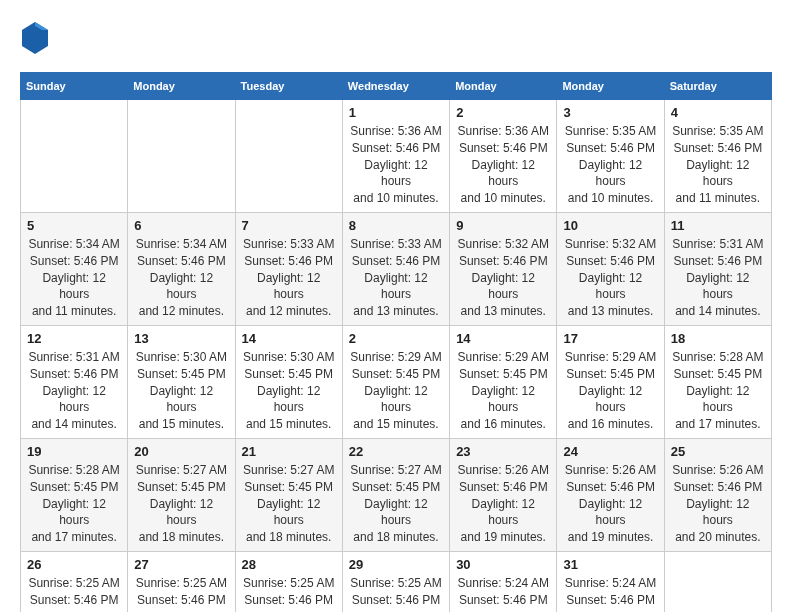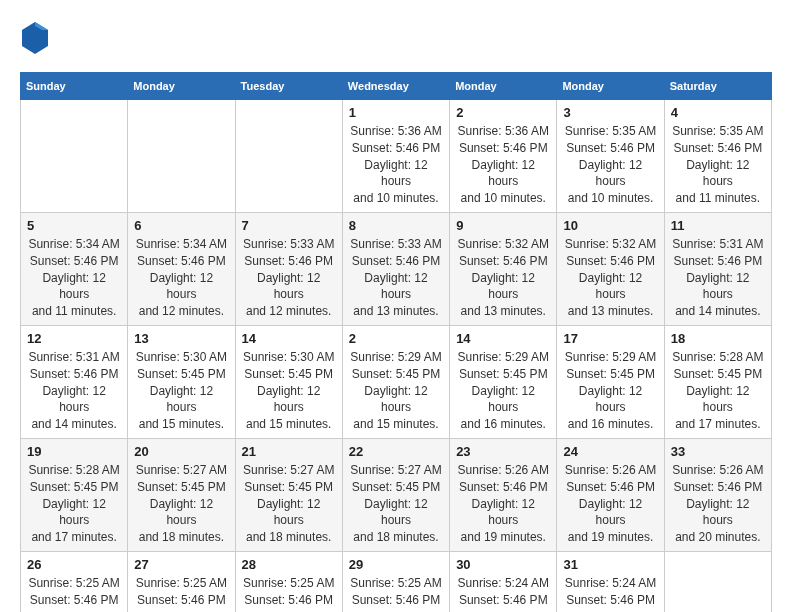--- a/index.html
+++ b/index.html
@@ -293,21 +293,21 @@
 and 19 minutes.</div>
         </td>
         <td>
           <div class="day-number">24</div>
           <div class="day-info" style="white-space: pre-line;">Sunrise: 5:26 AM
 Sunset: 5:46 PM
 Daylight: 12 hours
 and 19 minutes.</div>
         </td>
         <td>
-          <div class="day-number">33</div>
+          <div class="day-number">25</div>
           <div class="day-info" style="white-space: pre-line;">Sunrise: 5:26 AM
 Sunset: 5:46 PM
 Daylight: 12 hours
 and 20 minutes.</div>
         </td>
       </tr>
       <tr>
         <td>
           <div class="day-number">26</div>
           <div class="day-info" style="white-space: pre-line;">Sunrise: 5:25 AM

